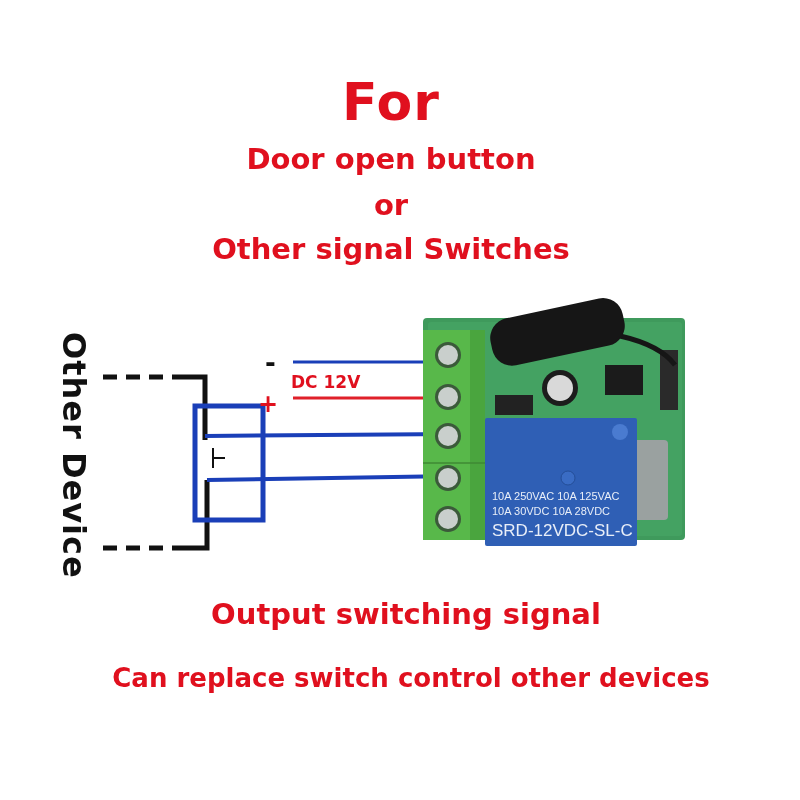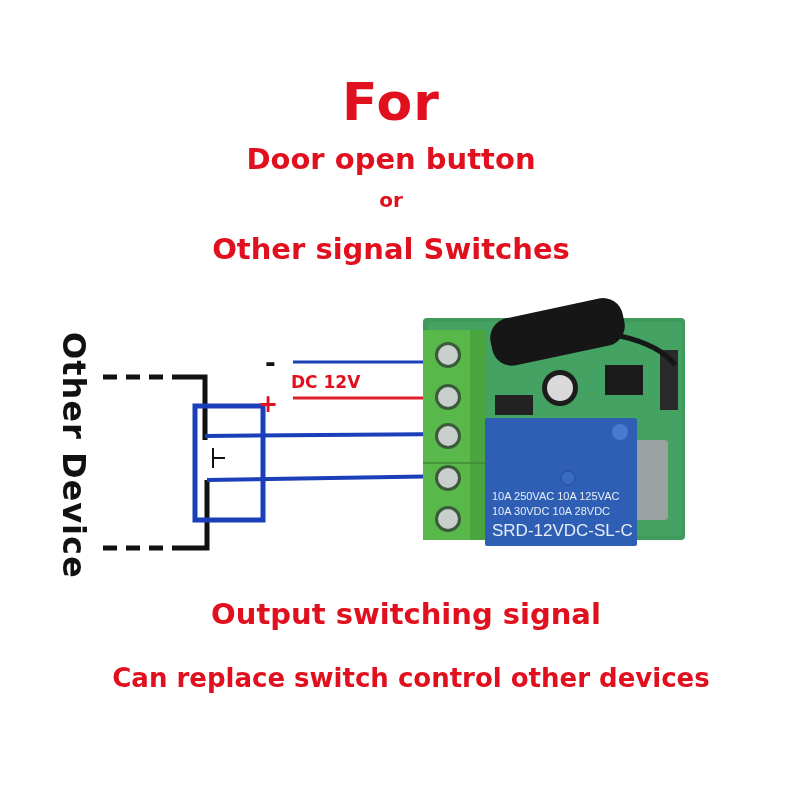--- a/index.html
+++ b/index.html
@@ -1,20 +1,20 @@
 <!DOCTYPE html>
 <html><head>
 <meta charset="utf-8">
 <style>
   html, body { margin: 0; padding: 0; background: #ffffff; }
   body { width: 800px; height: 800px; position: relative; overflow: hidden; font-family: "DejaVu Sans", sans-serif; }
   .txt { position: absolute; left: 0; width: 782px; text-align: center; color: #e0101e; font-weight: bold; white-space: nowrap; }
   #t-for { top: 72px; font-size: 52px; letter-spacing: 1px; }
   #t-door { top: 142px; font-size: 29px; }
-  #t-or { top: 188px; font-size: 20px; }
+  #t-or { top: 188px; font-size: 29px; }
   #t-other { top: 232px; font-size: 29px; }
   #t-out { top: 597px; font-size: 29px; left: 15px; }
   #t-can { top: 663px; font-size: 26px; left: 20px; }
   .vlabel { position: absolute; left: 55px; top: 332px; writing-mode: vertical-rl; font-size: 32px; font-weight: bold; color: #111; letter-spacing: 1px; font-family: "DejaVu Sans", sans-serif; }
   svg { position: absolute; left: 0; top: 0; }
   .lbl { font-family: "DejaVu Sans", sans-serif; font-weight: bold; }
   .relay-text { font-family: "Liberation Sans", sans-serif; fill: #e8eef8; }
 </style>
 </head>
 <body>

